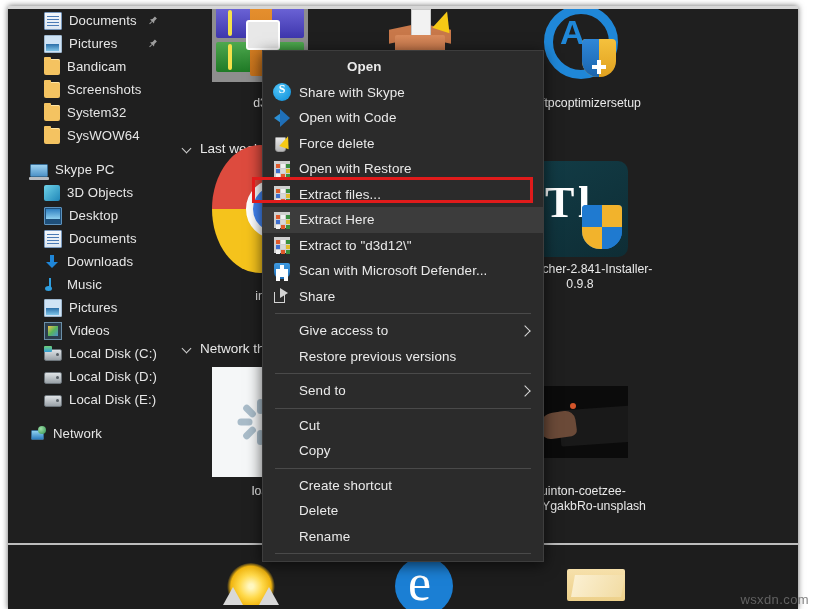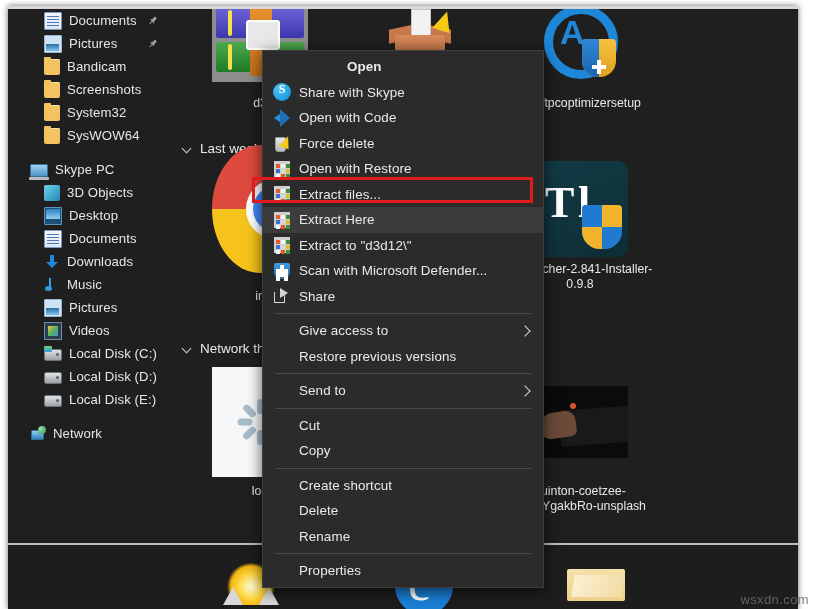--- a/index.html
+++ b/index.html
@@ -566,24 +566,20 @@
         </div>
         <div class="mi">
           <span class="mi-ico"></span>
           <span class="mi-lbl">Delete</span>
         </div>
         <div class="mi">
           <span class="mi-ico"></span>
           <span class="mi-lbl">Rename</span>
         </div>
         <div class="msep"></div>
-        <div class="mi">
-          <span class="mi-ico"></span>
-          <span class="mi-lbl">Properties</span>
-        </div>
       </div>
 
     <div class="taskbar">
       <div class="tb-sep"></div>
       <div class="tb-icons">
         <div class="tbi">
           <div class="tb-fire">
             <span class="arc"></span>
               <span class="lw"></span>
               <span class="rw"></span>

